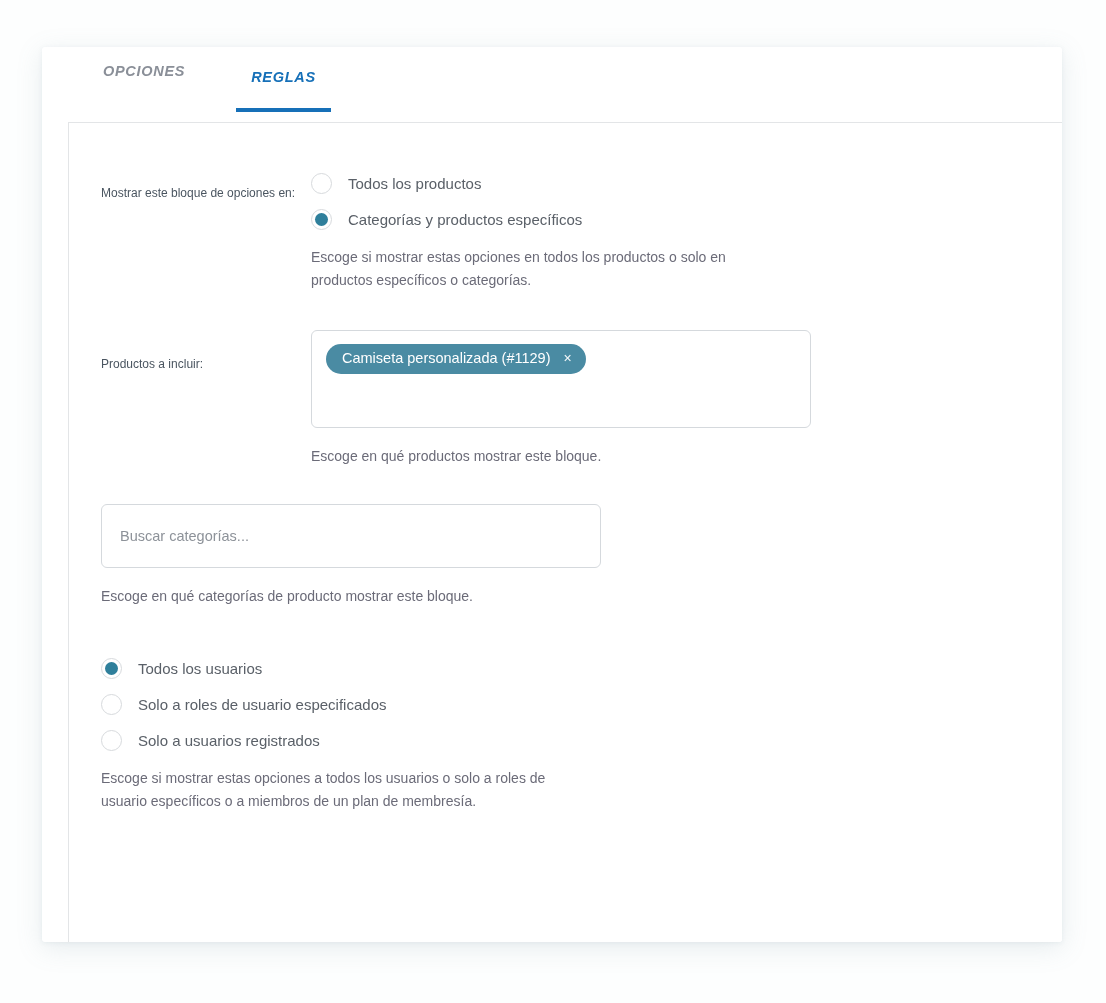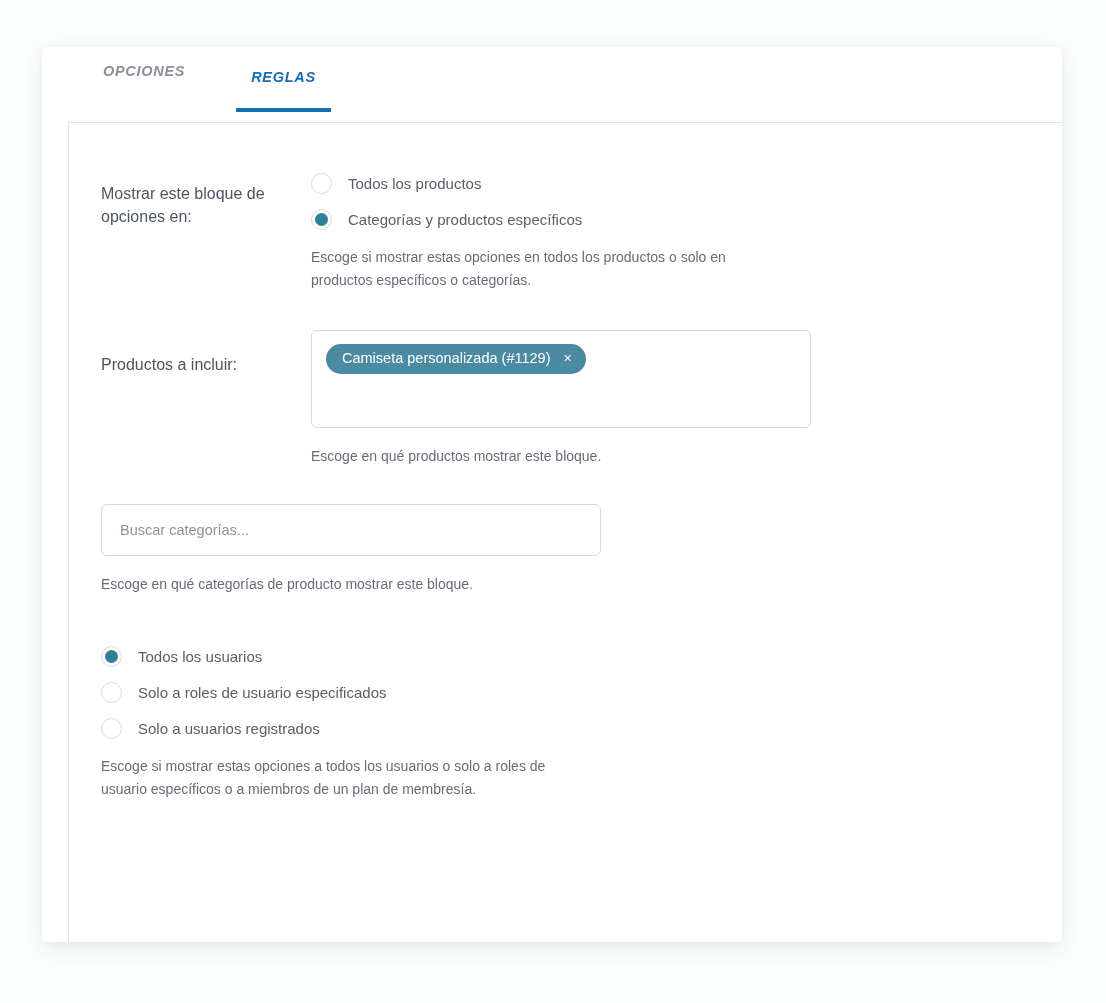--- a/index.html
+++ b/index.html
@@ -75,21 +75,21 @@
   
   .row {
     display: flex;
     align-items: flex-start;
     padding: 0 0 0 32px;
     margin-bottom: 34px;
   }
   .row-label {
     width: 210px;
     flex: none;
-    font-size: 16px;
+    font-size: 12px;
     line-height: 23px;
     color: #4a5560;
     padding-top: 2px;
   }
   .row-body { flex: 1; min-width: 0; }
 
   
   .row.r-display   .row-label { padding-top: 17px; }
   .row.r-products  .row-label { padding-top: 23px; }
   .row.r-cats      .row-label { padding-top: 22px; }
@@ -164,21 +164,21 @@
   }
   .chip-x {
     font-size: 14px;
     line-height: 1;
     color: #ffffff;
     opacity: .95;
     cursor: pointer;
   }
   .textinput {
     width: 500px;
-    height: 52px;
+    height: 64px;
     border: 1px solid #d5d9dd;
     border-radius: 6px;
     background: #fff;
     padding: 0 18px;
     font-family: "Liberation Sans", sans-serif;
     font-size: 14.5px;
     color: #5a6068;
     outline: none;
   }
   .textinput::placeholder { color: #8d9299; }

